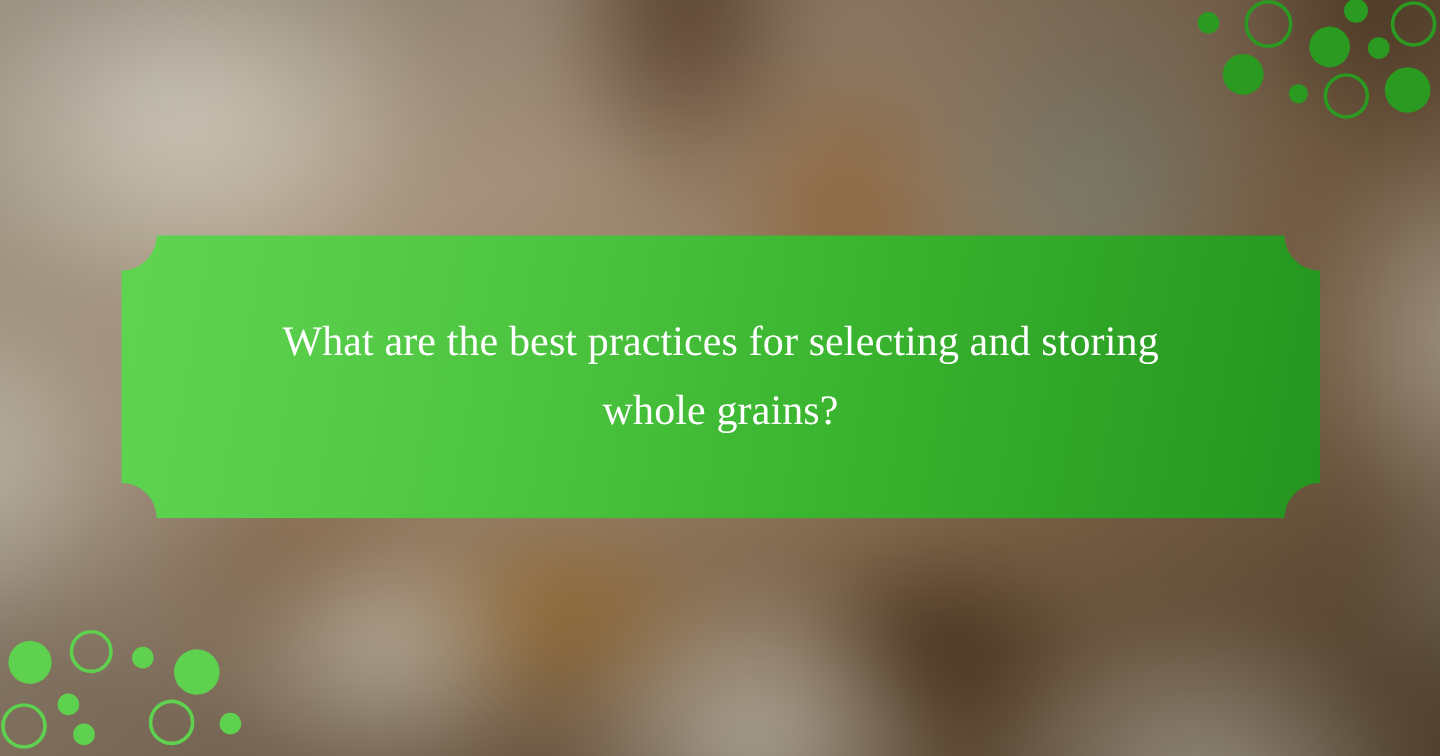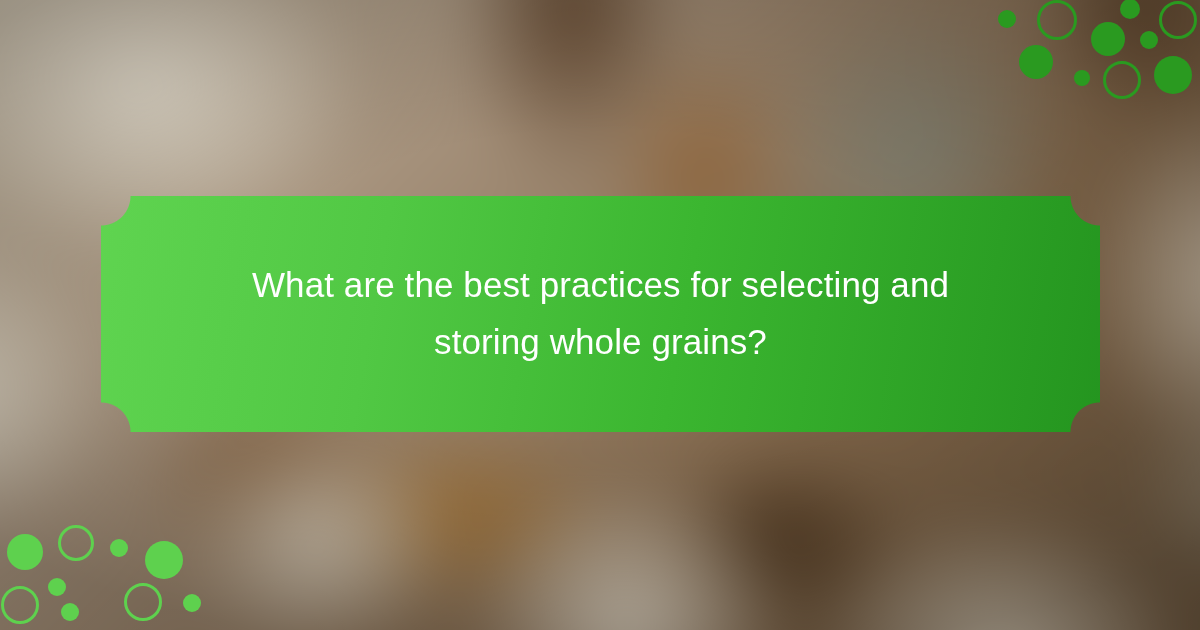--- a/index.html
+++ b/index.html
@@ -85,21 +85,21 @@
       radial-gradient(circle 30px at 100% 0, transparent 0 29px, #000 30px),
       radial-gradient(circle 30px at 0 100%, transparent 0 29px, #000 30px),
       radial-gradient(circle 30px at 100% 100%, transparent 0 29px, #000 30px);
     mask-composite: intersect;
   }
 
   .card-title {
     margin: 0;
     padding: 0 70px;
     color: #ffffff;
-    font-family: Liberation Sans, sans-serif;
+    font-family: Liberation Serif, serif;
     font-size: 35px;
     font-weight: 400;
     line-height: 1.62;
     text-align: center;
     letter-spacing: 0.1px;
     max-width: 800px;
   }
 </style>
 </head>
 <body>

